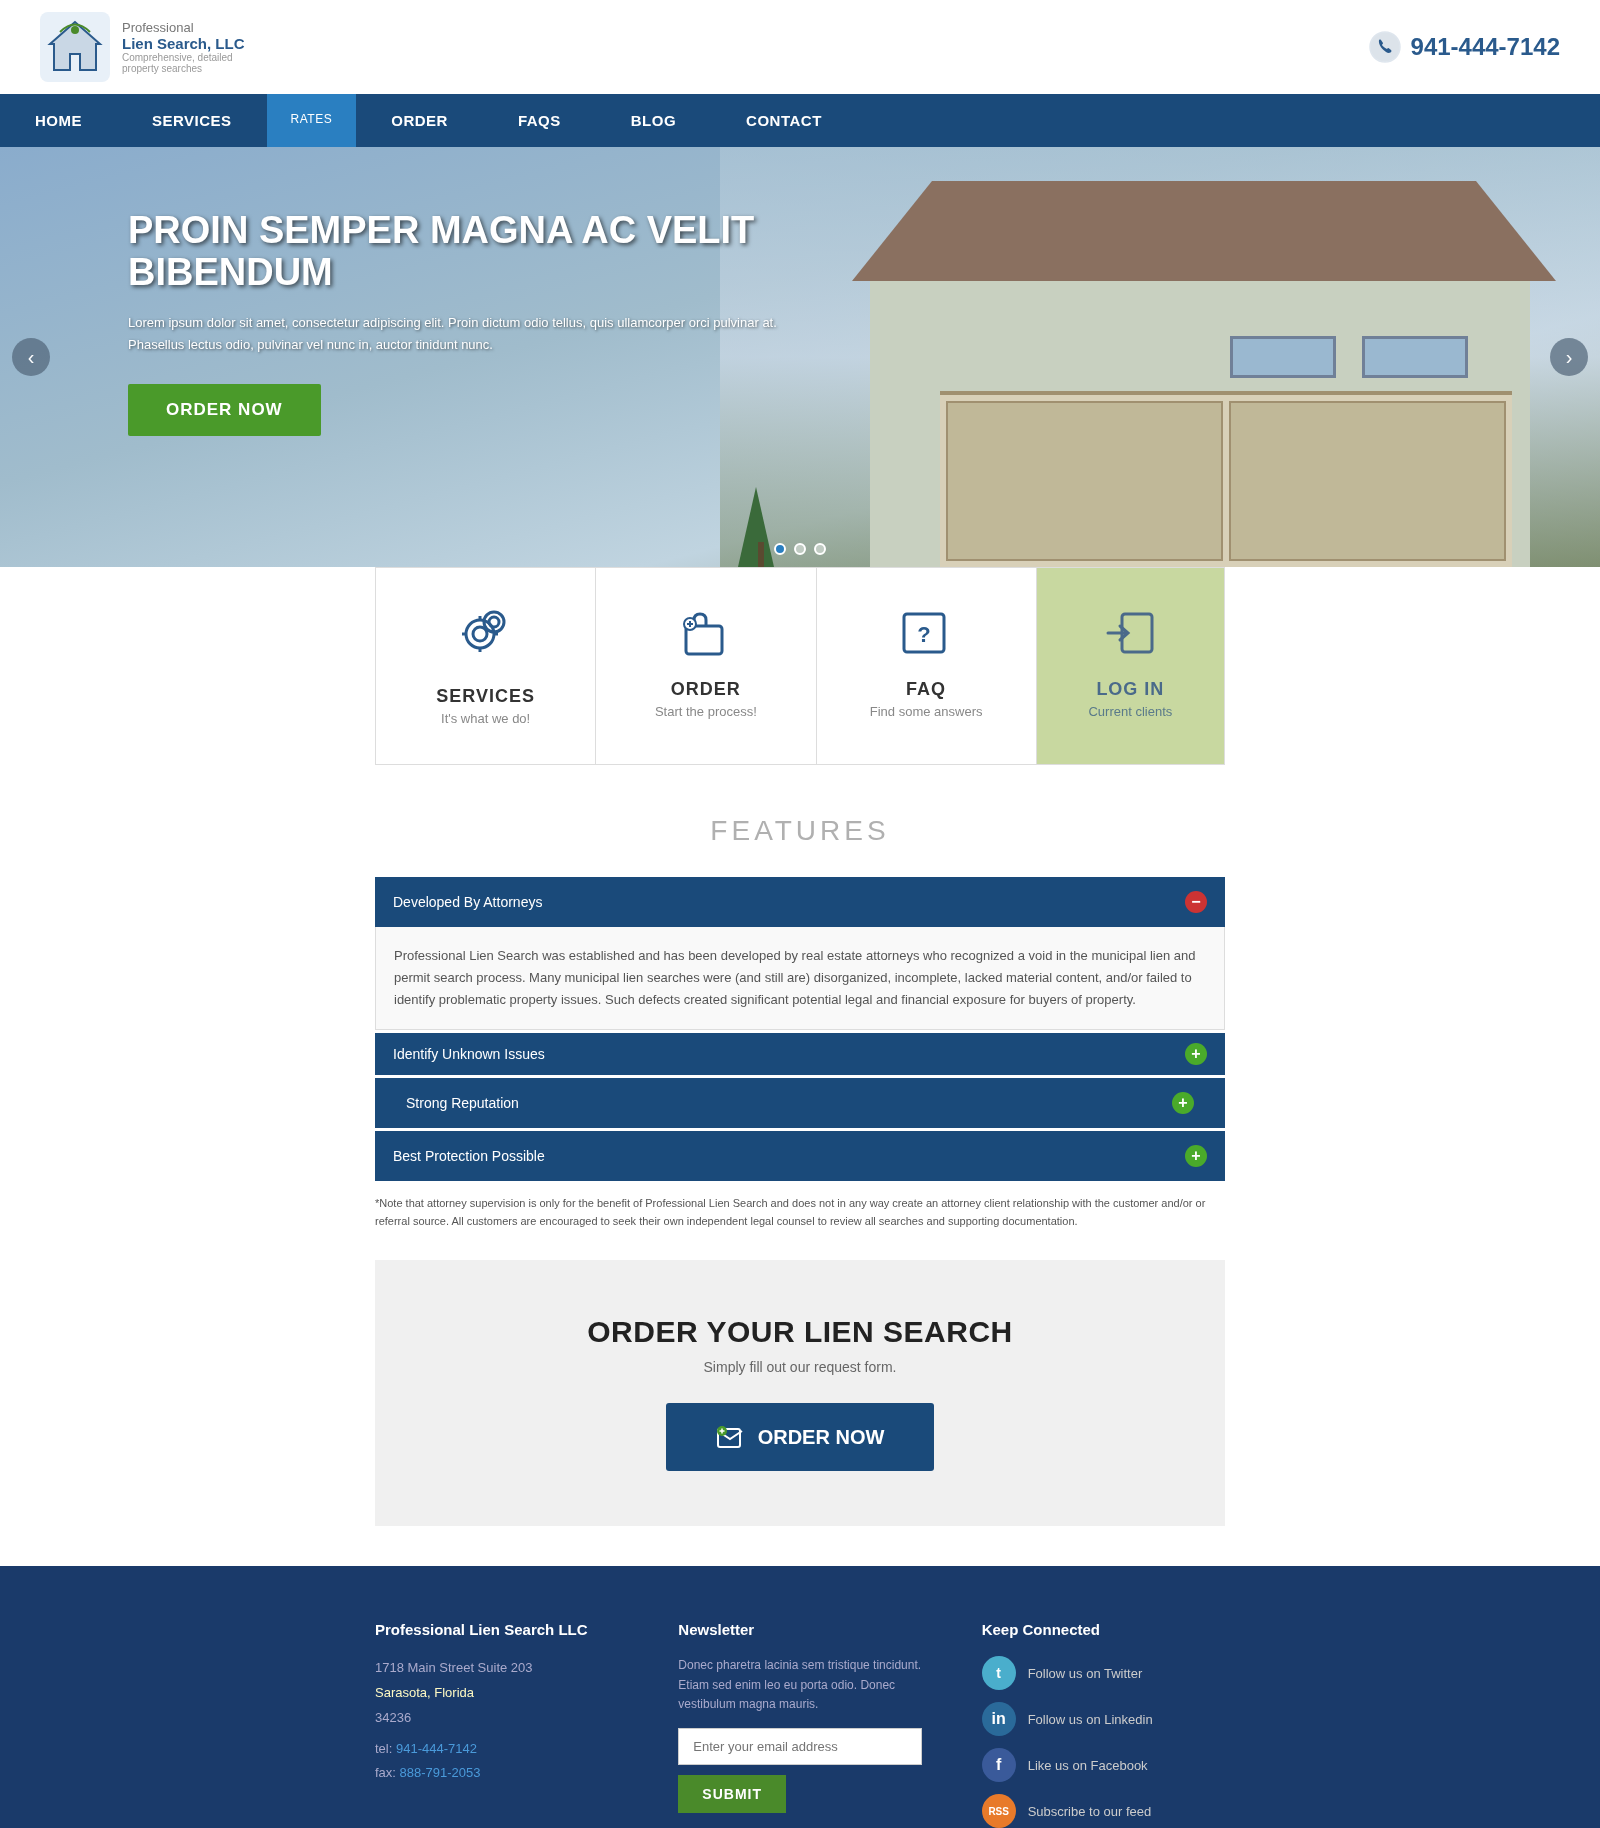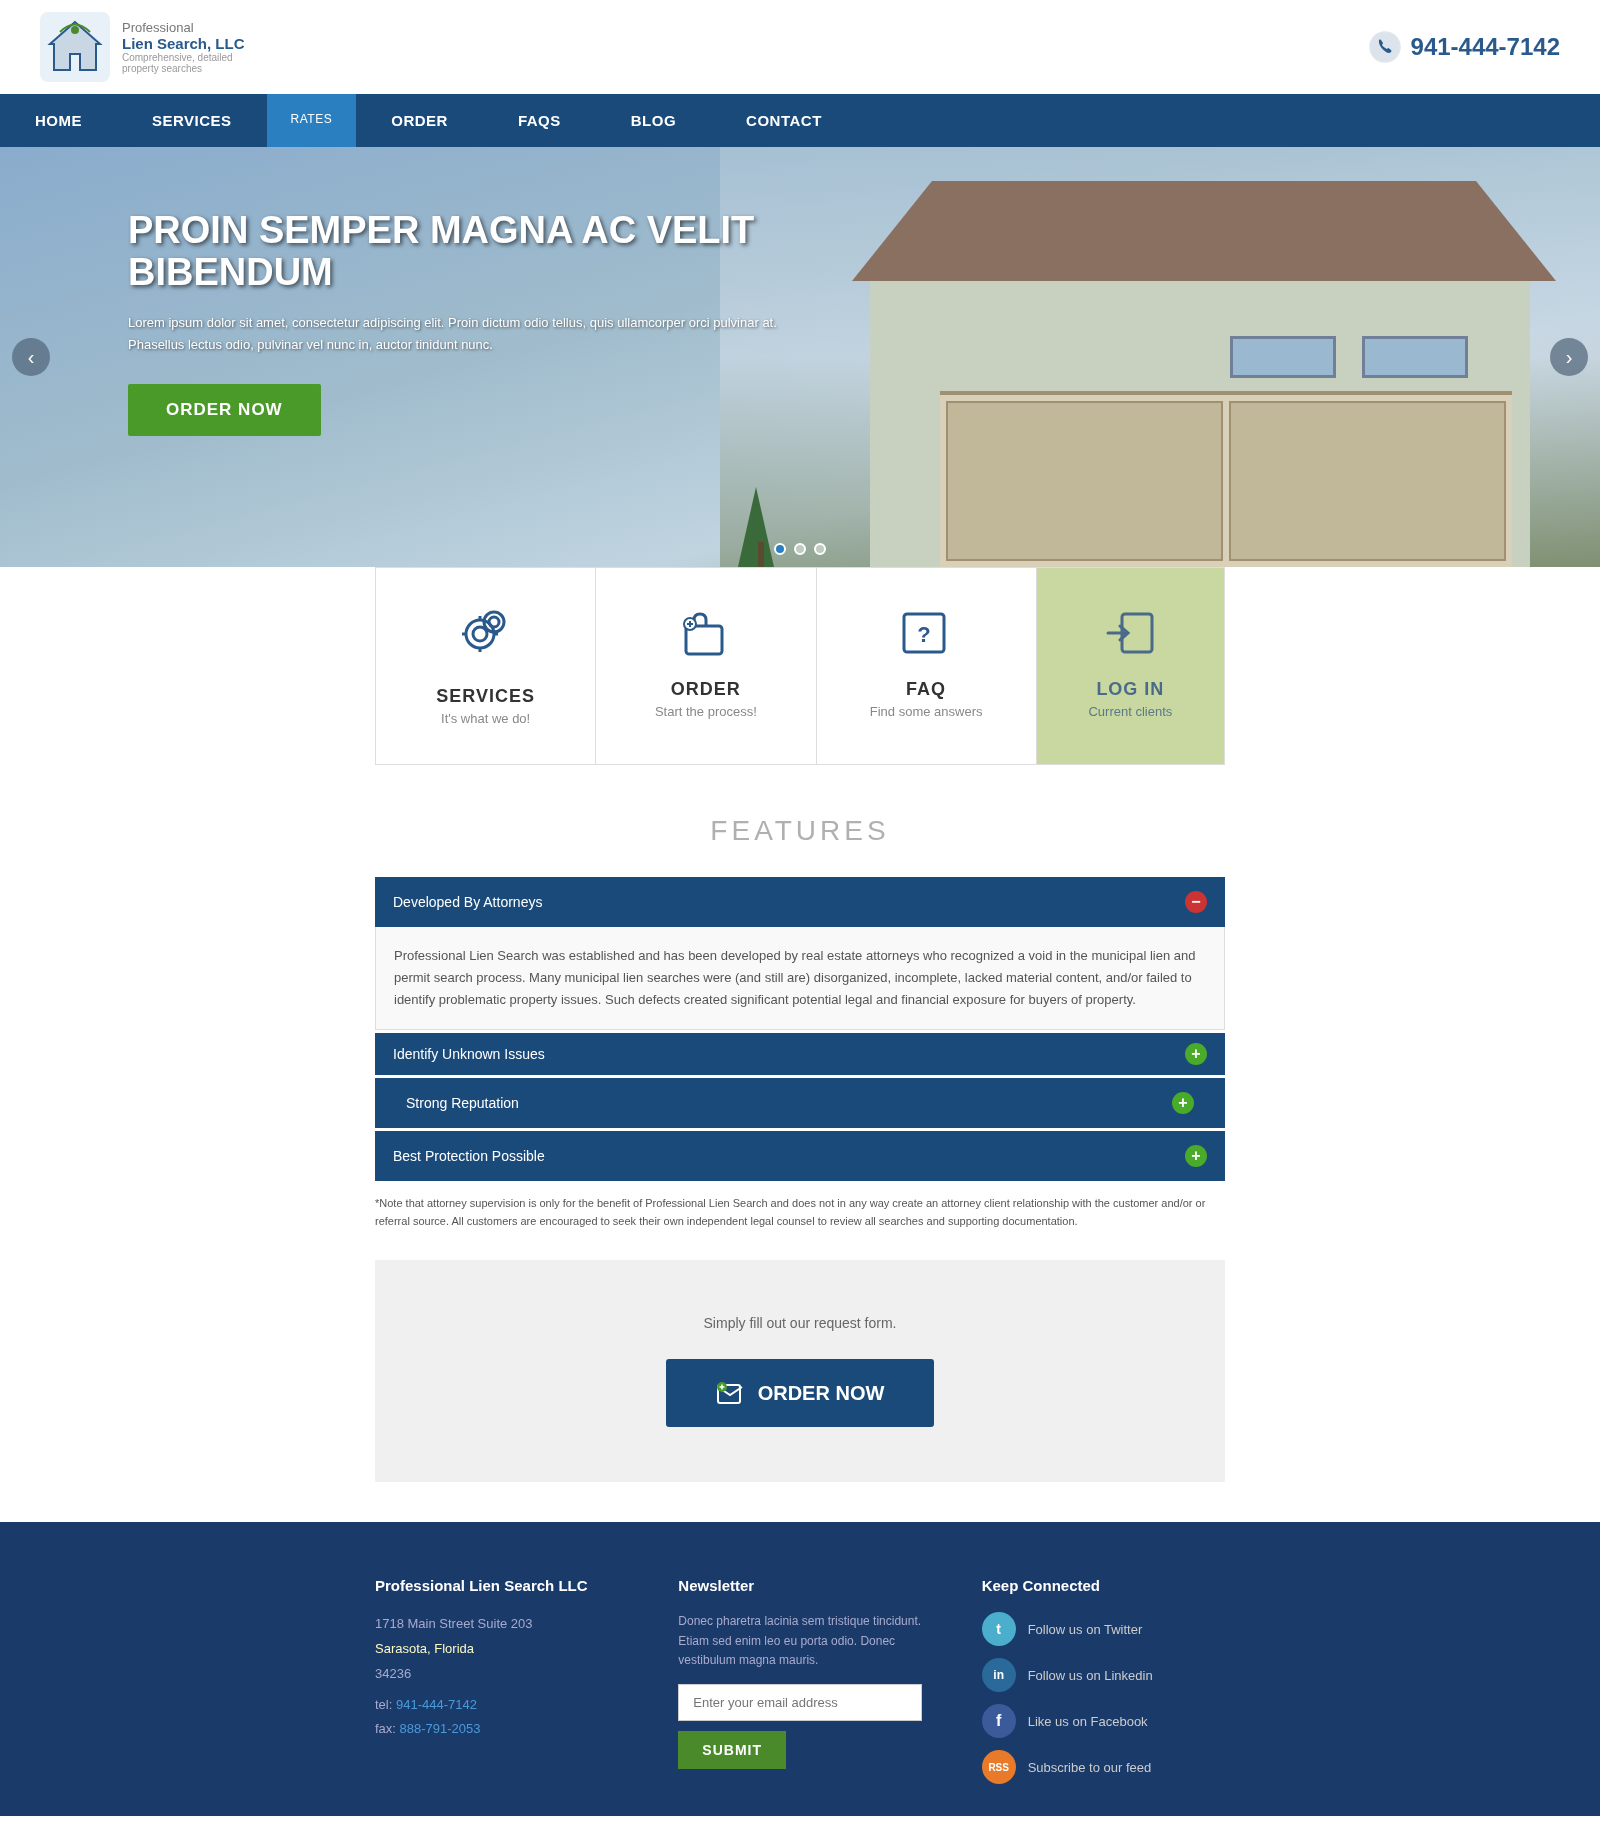--- a/index.html
+++ b/index.html
@@ -175,20 +175,21 @@
     <div style="background:#1a4a7a;color:#fff;padding:14px 18px;display:flex;justify-content:space-between;align-items:center;cursor:pointer;font-size:14px;">
       <span>Best Protection Possible</span>
       <span style="width:22px;height:22px;border-radius:50%;background:#4aaa2a;display:flex;align-items:center;justify-content:center;font-size:16px;font-weight:bold;color:#fff;">+</span>
     </div>
   </div>
 
   <p style="font-size:11px;color:#555;margin-top:14px;line-height:1.6;">*Note that attorney supervision is only for the benefit of Professional Lien Search and does not in any way create an attorney client relationship with the customer and/or or referral source. All customers are encouraged to seek their own independent legal counsel to review all searches and supporting documentation.</p>
 </div>
 
 <div style="background:#f0f0f0;text-align:center;padding:55px 40px;max-width:850px;margin:30px auto 40px;">
+  <h2 style="font-size:30px;font-weight:900;color:#222;margin-bottom:10px;letter-spacing:0.5px;">ORDER YOUR LIEN SEARCH</h2>
   <p style="font-size:14px;color:#666;margin-bottom:28px;">Simply fill out our request form.</p>
   <button style="background:#1a4a7a;color:#fff;border:none;padding:20px 50px;font-size:20px;font-weight:bold;cursor:pointer;display:inline-flex;align-items:center;gap:14px;border-radius:3px;">
     <svg width="28" height="28" viewBox="0 0 28 28">
       <rect x="2" y="6" width="22" height="18" rx="2" fill="none" stroke="#fff" stroke-width="2"></rect>
       <path d="M2,8 L14,16 L26,8" fill="none" stroke="#fff" stroke-width="2"></path>
       <circle cx="6" cy="8" r="5" fill="#4a9a2a"></circle>
       <line x1="6" y1="5.5" x2="6" y2="10.5" stroke="#fff" stroke-width="1.5"></line>
       <line x1="3.5" y1="8" x2="8.5" y2="8" stroke="#fff" stroke-width="1.5"></line>
     </svg>
     <span>ORDER NOW</span>
@@ -220,21 +221,21 @@
       <button style="background:#4a8a2a;color:#fff;border:none;padding:11px 24px;font-size:14px;font-weight:bold;cursor:pointer;letter-spacing:1px;">SUBMIT</button>
     </div>
 
     <div style="flex:1;">
       <h4 style="color:#fff;font-size:15px;margin-bottom:18px;font-weight:bold;">Keep Connected</h4>
       <div style="display:flex;align-items:center;gap:12px;margin-bottom:12px;cursor:pointer;">
         <div style="width:34px;height:34px;border-radius:50%;background:#4aaecc;display:flex;align-items:center;justify-content:center;font-size:14px;font-weight:bold;color:#fff;">t</div>
         <span style="font-size:13px;color:#ccc;">Follow us on Twitter</span>
       </div>
       <div style="display:flex;align-items:center;gap:12px;margin-bottom:12px;cursor:pointer;">
-        <div style="width:34px;height:34px;border-radius:50%;background:#2a6a9a;display:flex;align-items:center;justify-content:center;font-size:12px;font-weight:bold;color:#fff;">in</div>
+        <div style="width:34px;height:34px;border-radius:50%;background:#2a6a9a;display:flex;align-items:center;justify-content:center;font-size:16px;font-weight:bold;color:#fff;">in</div>
         <span style="font-size:13px;color:#ccc;">Follow us on Linkedin</span>
       </div>
       <div style="display:flex;align-items:center;gap:12px;margin-bottom:12px;cursor:pointer;">
         <div style="width:34px;height:34px;border-radius:50%;background:#3a5a9a;display:flex;align-items:center;justify-content:center;font-size:16px;font-weight:bold;color:#fff;">f</div>
         <span style="font-size:13px;color:#ccc;">Like us on Facebook</span>
       </div>
       <div style="display:flex;align-items:center;gap:12px;margin-bottom:12px;cursor:pointer;">
         <div style="width:34px;height:34px;border-radius:50%;background:#e87a2a;display:flex;align-items:center;justify-content:center;font-size:10px;font-weight:bold;color:#fff;">RSS</div>
         <span style="font-size:13px;color:#ccc;">Subscribe to our feed</span>
       </div>

